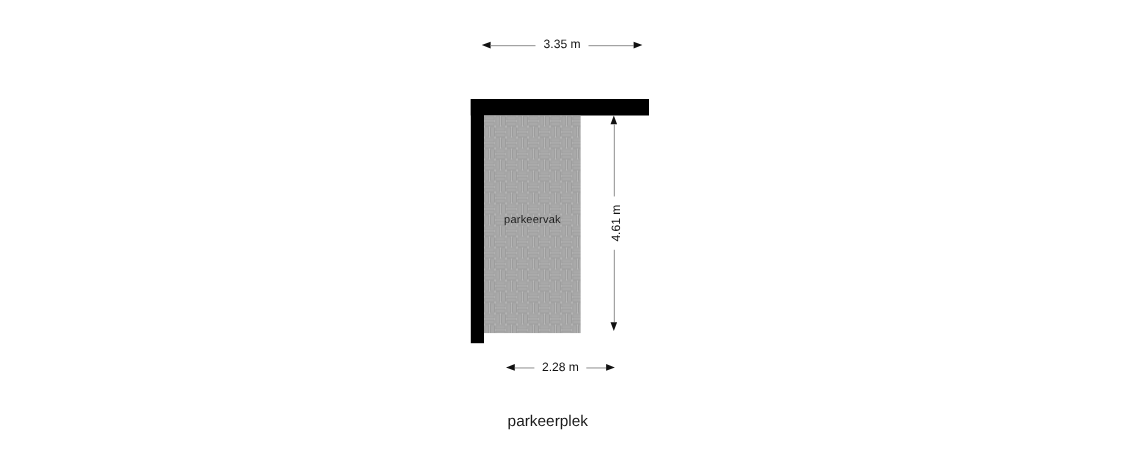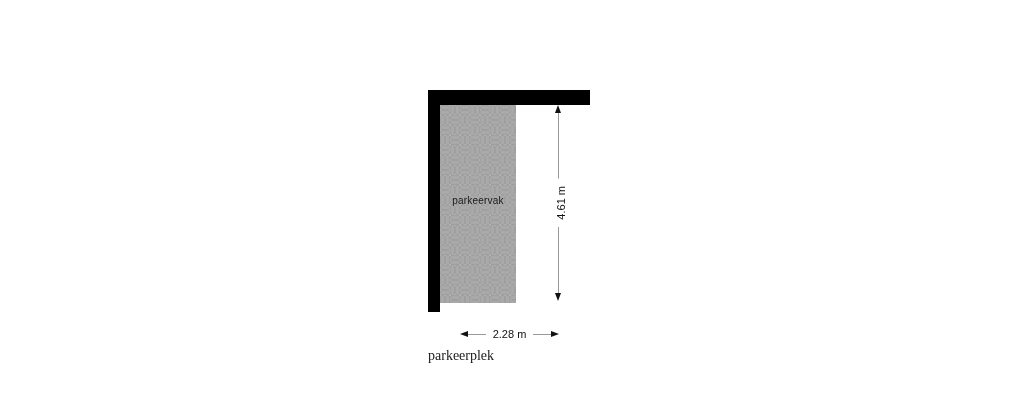--- a/index.html
+++ b/index.html
@@ -21,21 +21,21 @@
     position: absolute;
     background: #000000;
   }
   .wall-top  { left: 428px; top: 90px; width: 162px; height: 15px; }
   .wall-left { left: 428px; top: 90px; width: 12px;  height: 222px; }
 
   
   .bay {
     position: absolute;
     left: 440px; top: 105px;
-    width: 76px; height: 198px;
+    width: 88px; height: 198px;
   }
   .bay svg { display: block; width: 100%; height: 100%; }
   .bay-label {
     position: absolute;
     left: 0; right: 0;
     top: 90px;
     text-align: center;
     font-size: 10px;
     color: #1a1a1a;
     letter-spacing: 0.2px;
@@ -81,32 +81,39 @@
   .arr-down  { border-width: 8px 3.5px 0 3.5px;   border-color: #111 transparent transparent transparent; }
 
   .dim-top    { left: 438px; top: 33px;  width: 146px; }
   .dim-bottom { left: 460px; top: 326px; width: 99px;  }
   .dim-right  { left: 550px; top: 105px; height: 196px; }
 
   
   .page-title {
     position: absolute;
     left: 428px;
-    top: 348px;
+    top: 374px;
     width: 140px;
+    text-align: center;
     font-size: 14px;
     color: #1a1a1a;
-    font-family: Liberation Serif, serif;
   }
 </style>
 </head>
 <body>
 
 <div class="canvas">
 
+  <div class="dim-h dim-top">
+    <span class="arr arr-left"></span>
+    <span class="dim-line-h"></span>
+    <span class="dim-label">3.35 m</span>
+    <span class="dim-line-h"></span>
+    <span class="arr arr-right"></span>
+  </div>
 
   <div class="wall wall-top"></div>
   <div class="wall wall-left"></div>
 
   <div class="bay">
     <svg xmlns="http://www.w3.org/2000/svg" preserveAspectRatio="none">
       <defs>
         <pattern id="basket" width="20" height="20" patternUnits="userSpaceOnUse">
           <rect width="20" height="20" fill="#c8c8c8"></rect>
 

